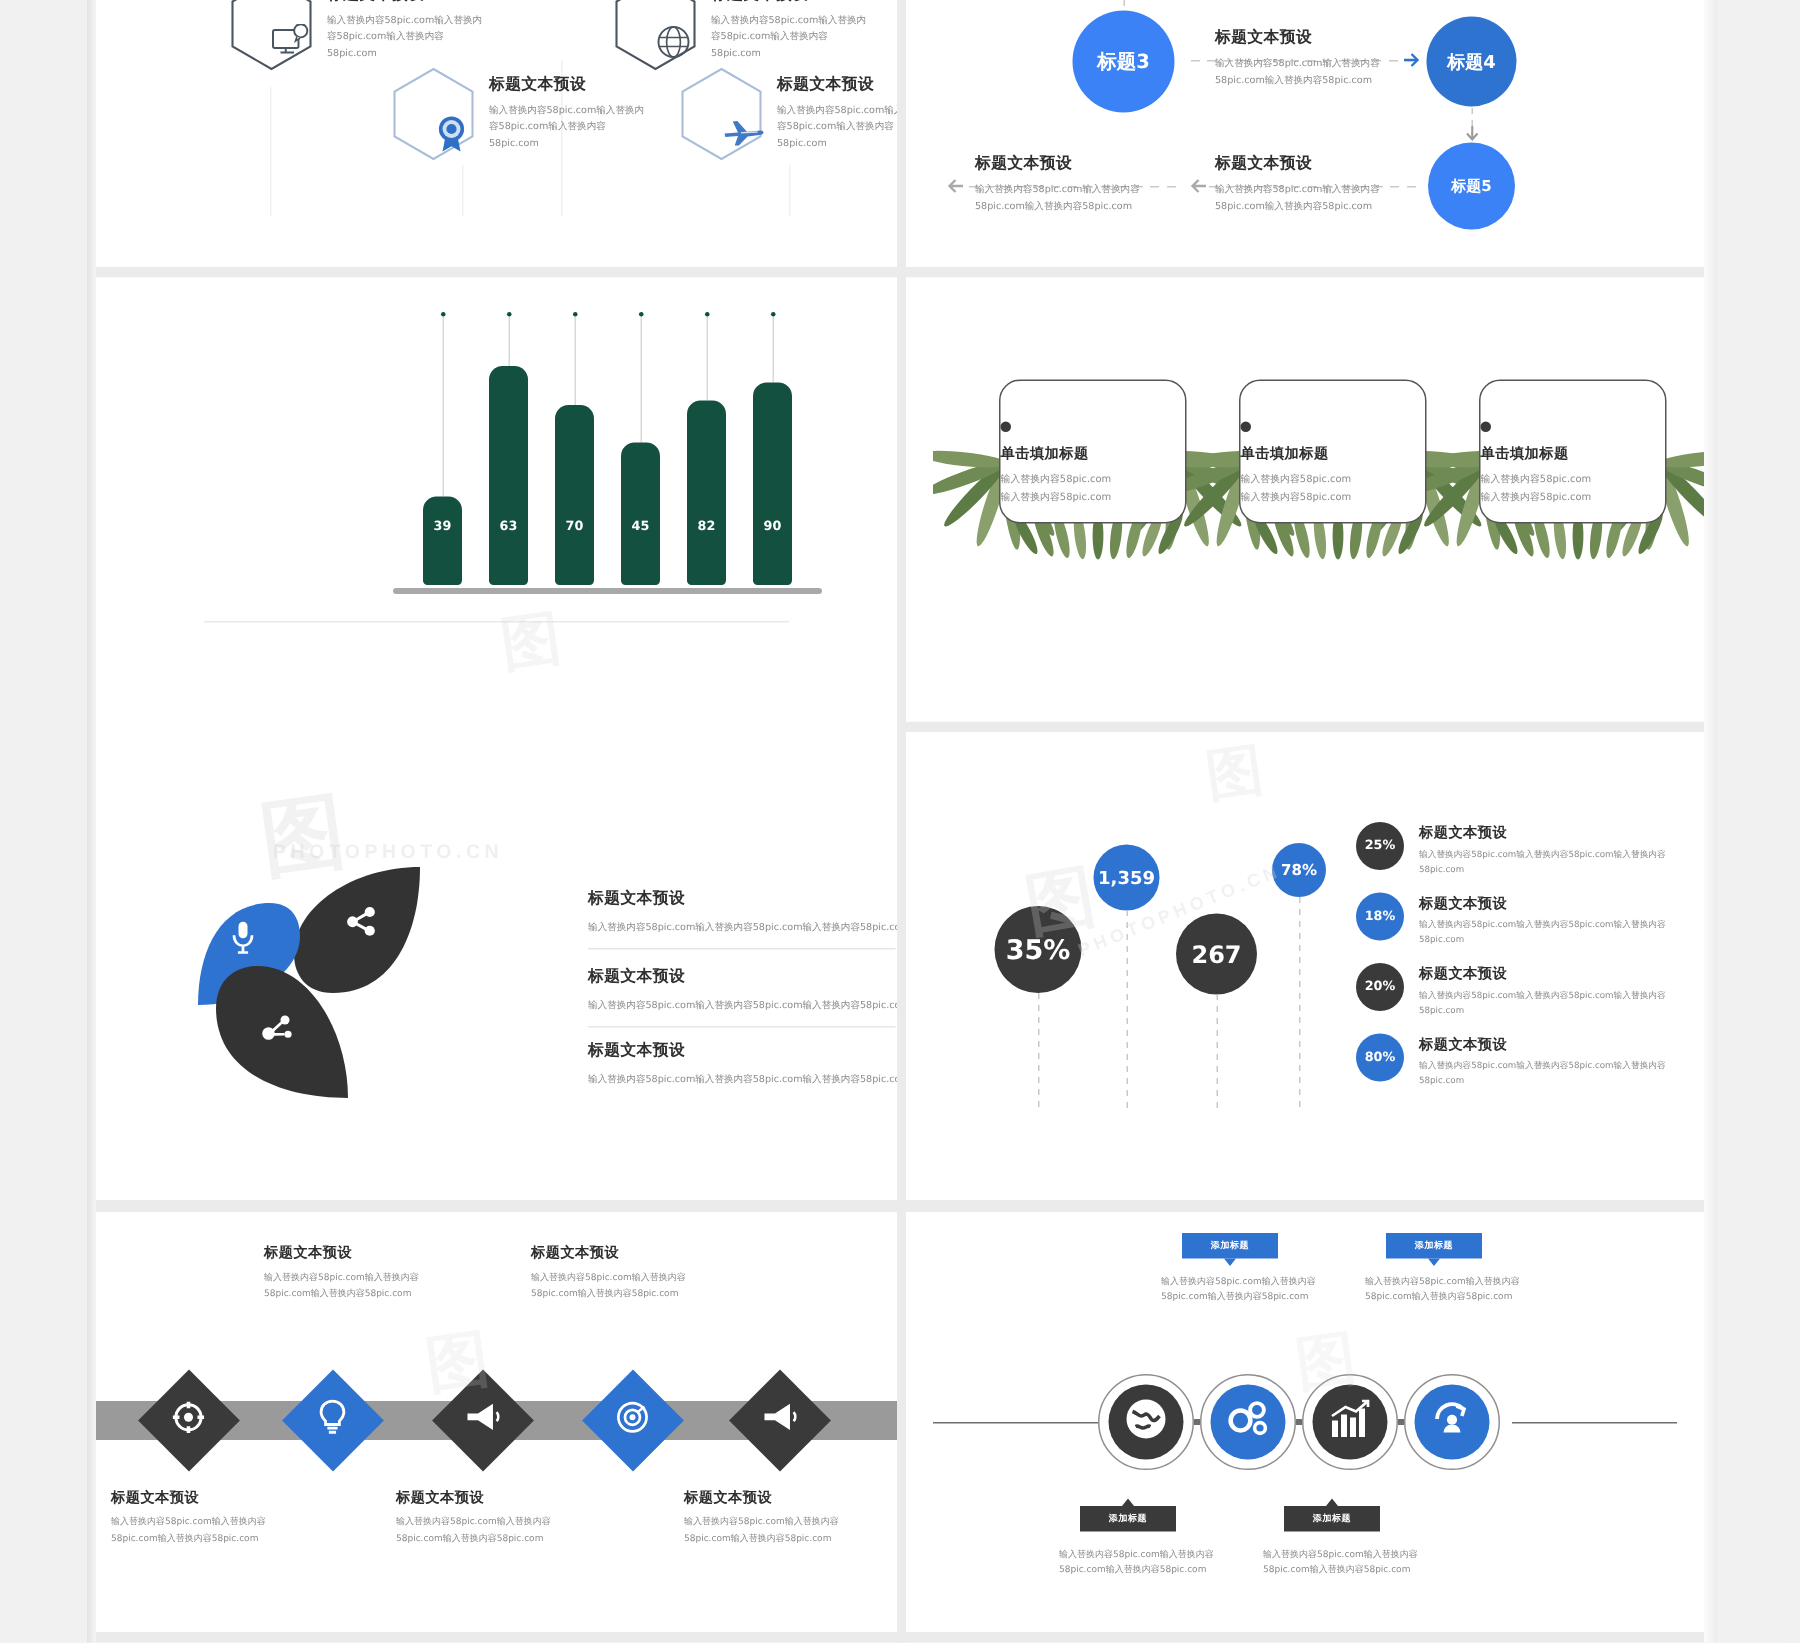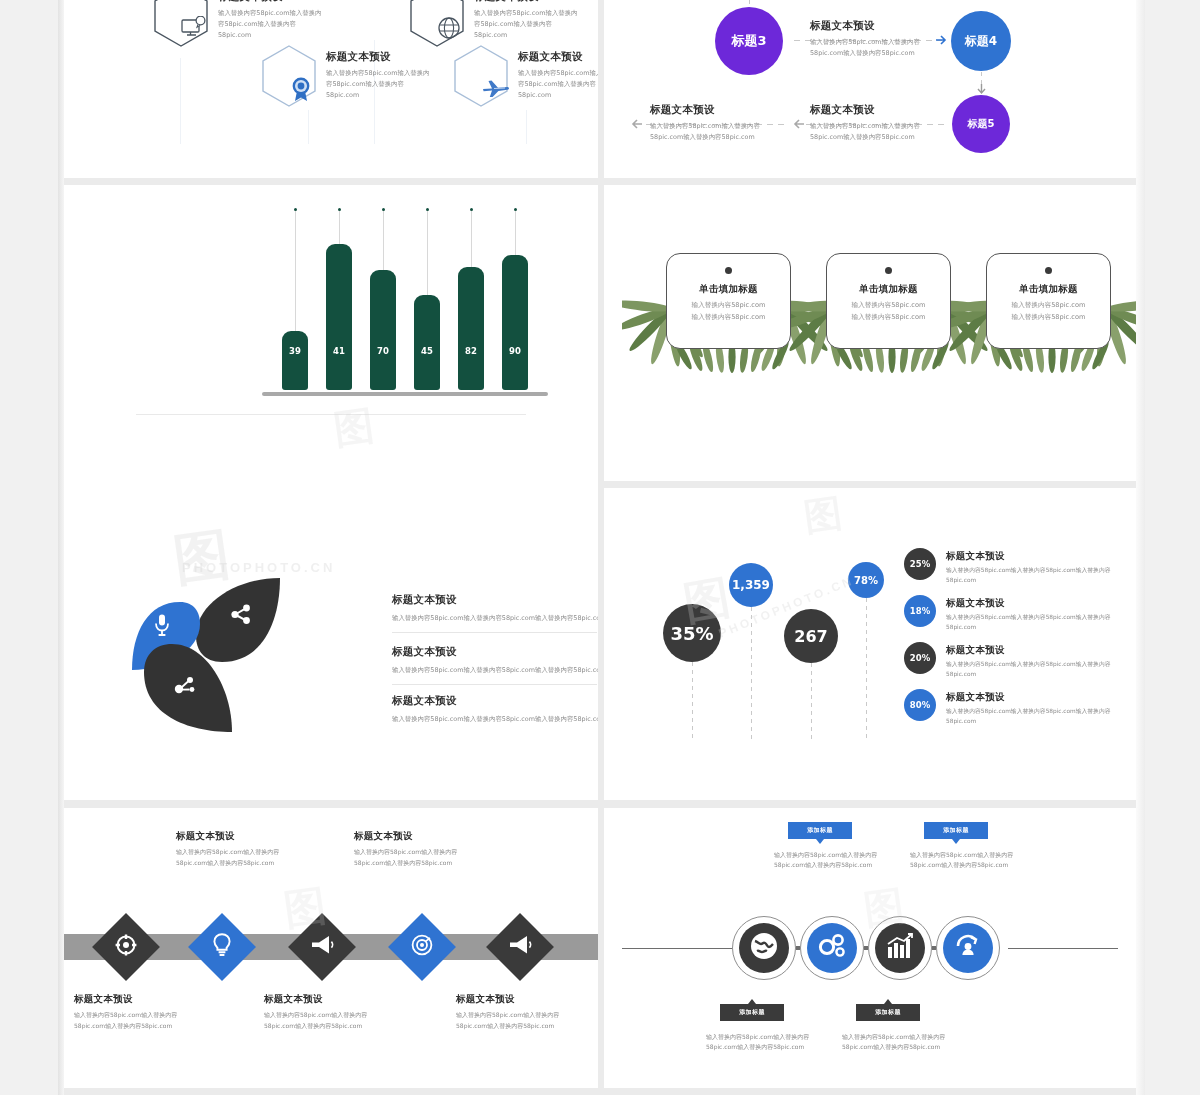--- a/index.html
+++ b/index.html
@@ -59,21 +59,21 @@
   .hex-txt { margin-left:8px; padding-top:6px; width:125px; }
   .stem { position:absolute; width:1px; background:#dfe6ee; }
 
   
   .circ {
     position:absolute; border-radius:50%;
     display:flex; align-items:center; justify-content:center;
     color:#fff; font-weight:bold;
     font-family:"DejaVu Sans","Liberation Sans",sans-serif;
   }
-  .c-dark { background:#6d28d9; }
+  .c-dark { background:#3b82f6; }
   .c-blue { background:#2f73d1; }
   .dashline { position:absolute; height:1px;
     background: repeating-linear-gradient(to right,#c9c9c9 0 6px,transparent 6px 11px); }
   .vdash { position:absolute; width:1px;
     background: repeating-linear-gradient(to bottom,#c9c9c9 0 4px,transparent 4px 8px); }
   .flow-txt { position:absolute; width:160px; }
 
   
   .bar { position:absolute; background:#13503f; border-radius:9px 9px 3px 3px; }
   .bar-val {
@@ -86,21 +86,21 @@
   .hr-thin { position:absolute; height:1px; background:#e9e9e9; }
   .caption {
     position:absolute; text-align:center; font-size:7.4px; color:#9a9a9a;
     line-height:1.75; font-family:"Liberation Sans",sans-serif;
   }
 
   
   .leafcard {
     position:absolute; border:1.2px solid #555; border-radius:14px;
     background:#fff; z-index:3; display:flex; flex-direction:column;
-    align-items:center; justify-content:flex-start; padding-top:13px;
+    align-items:flex-start; justify-content:flex-start; padding-top:27px;
   }
   .leafdot { width:7px; height:7px; border-radius:50%; background:#3a3a3a; margin-bottom:9px; }
   .leafwrap { position:absolute; }
   .leafwrap svg { position:absolute; left:0; top:0; }
 
   
   .petal { position:absolute; }
   .list-line { position:absolute; height:1px; background:#e6e6e6; }
 
   
@@ -327,21 +327,21 @@
     <div class="slide" style="left:0;top:185px;width:534px;height:380px;">
 
       <div id="bar-chart-area" style="position:absolute;left:0;top:0;width:534px;height:215px;">
           <div class="bar-stem" style="left:231px;top:26px;height:120px;"></div>
           <div class="bar-dot" style="left:229.5px;top:23px;"></div>
           <div class="bar" style="left:218px;top:146px;width:26px;height:59px;background:#13503f;"></div>
           <div class="bar-val" style="left:218px;top:161px;width:26px;">39</div>
           <div class="bar-stem" style="left:275px;top:26px;height:33px;"></div>
           <div class="bar-dot" style="left:273.5px;top:23px;"></div>
           <div class="bar" style="left:262px;top:59px;width:26px;height:146px;background:#13503f;"></div>
-          <div class="bar-val" style="left:262px;top:161px;width:26px;">41</div>
+          <div class="bar-val" style="left:262px;top:161px;width:26px;">63</div>
           <div class="bar-stem" style="left:319px;top:26px;height:59px;"></div>
           <div class="bar-dot" style="left:317.5px;top:23px;"></div>
           <div class="bar" style="left:306px;top:85px;width:26px;height:120px;background:#13503f;"></div>
           <div class="bar-val" style="left:306px;top:161px;width:26px;">70</div>
           <div class="bar-stem" style="left:363px;top:26px;height:84px;"></div>
           <div class="bar-dot" style="left:361.5px;top:23px;"></div>
           <div class="bar" style="left:350px;top:110px;width:26px;height:95px;background:#13503f;"></div>
           <div class="bar-val" style="left:350px;top:161px;width:26px;">45</div>
           <div class="bar-stem" style="left:407px;top:26px;height:56px;"></div>
           <div class="bar-dot" style="left:405.5px;top:23px;"></div>

